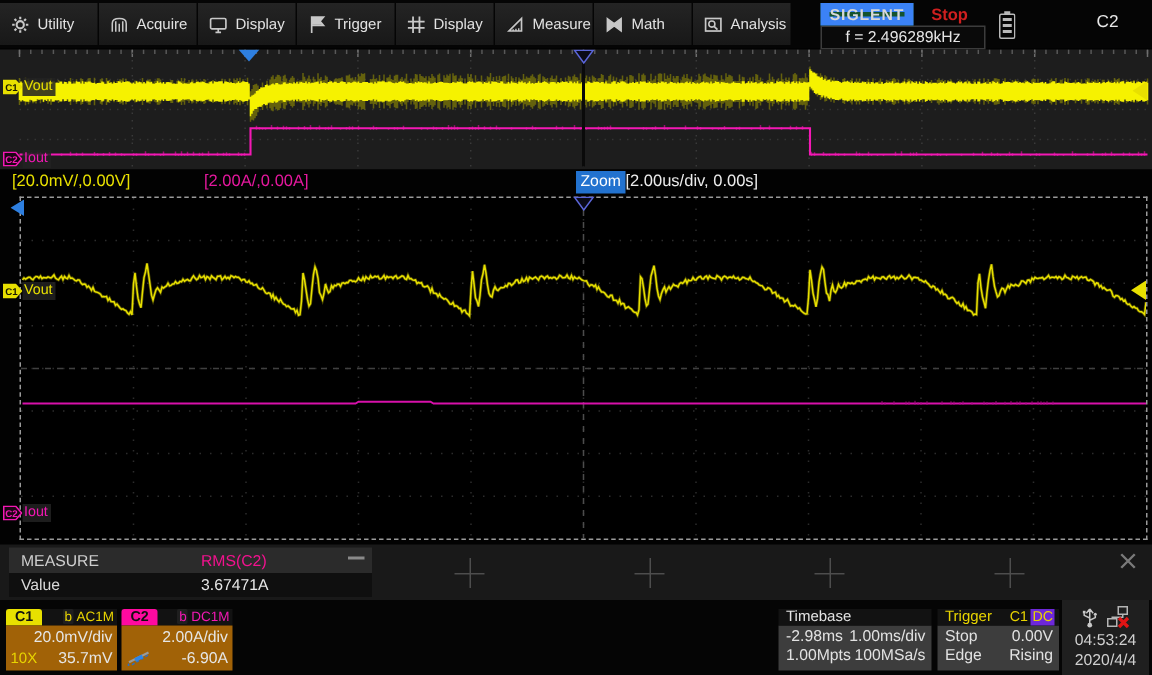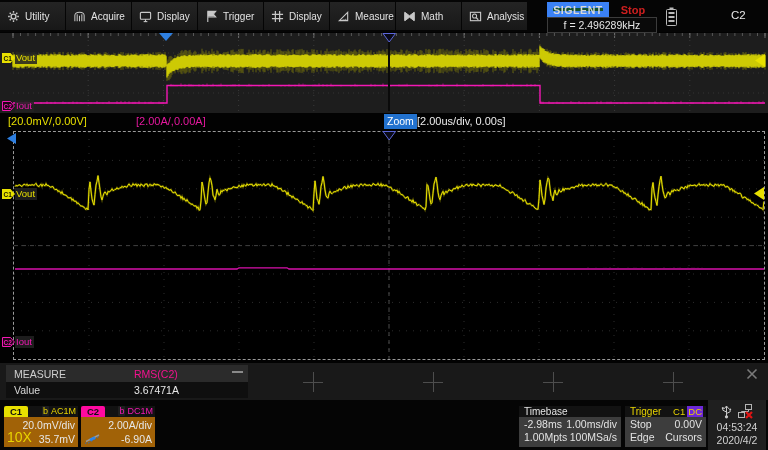--- a/index.html
+++ b/index.html
@@ -57,21 +57,21 @@
   .footer{position:absolute;left:0;top:400px;width:768px;height:50px;background:#050505;}
   .blk{position:absolute;top:6px;height:41px;}
   .chblk{width:74px;}
   .ch-head{position:relative;height:11px;background:#121212;}
   .ch-badge{position:absolute;left:0;top:0;width:24px;height:11px;border-radius:2px 2px 0 0;
     font-size:9.5px;font-weight:bold;color:#101010;text-align:center;line-height:11px;}
   .ch-cpl{position:absolute;right:2px;top:0;font-size:9px;line-height:11px;margin-left:34px;}
   .ch-cpl .bwl{background:#1f1f1f;padding:0 1px;margin-right:2px;border-radius:1px;}
   .ch-body{position:relative;height:30px;background:#a16207;color:#e6e6e6;font-size:10.5px;}
   .ch-scale{position:absolute;right:3px;top:2px;}
-  .ch-probe{position:absolute;left:3px;bottom:2px;font-size:14px;color:#e8d400;margin-top:40px;}
+  .ch-probe{position:absolute;left:3px;bottom:2px;font-size:10px;color:#e8d400;margin-top:40px;}
   .ch-off{position:absolute;right:3px;bottom:2px;}
   .probe-ic{position:absolute;left:3px;bottom:3px;}
   .tbblk{left:519px;width:102px;}
   .trblk{left:625px;width:81px;}
   .info-head{height:11px;background:#121212;font-size:10px;color:#e4e4e4;line-height:11px;padding-left:5px;position:relative;}
   .info-body{height:30px;background:#3d3d3d;color:#e2e2e2;font-size:10.5px;}
   .info-row{display:flex;justify-content:space-between;padding:1px 4px 0 5px;}
   .trig-src{position:absolute;right:3px;top:0;color:#e8d400;font-size:9.5px;}
   .trig-src .dc{background:#6d28d9;padding:0 1px;margin-left:2px;}
   .trhead{color:#e8d400;}
@@ -296,37 +296,37 @@
       <div class="info-head trhead"><span>Trigger</span>
         <span class="trig-src"><span>C1</span><span class="dc">DC</span></span>
       </div>
       <div class="info-body">
         <div class="info-row">
             <span>Stop</span>
             <span>0.00V</span>
           </div>
         <div class="info-row">
             <span>Edge</span>
-            <span>Cursors</span>
+            <span>Rising</span>
           </div>
       </div>
     </div>
   </div>
   <div class="dtblk">
     <div class="dt-icons">
       <svg width="11" height="15" viewBox="0 0 11 15">
         <circle cx="5.5" cy="12.8" r="1.6" fill="#c9c9c9"></circle>
         <path d="M5.5,12 V2 M5.5,2 L3.2,4.8 M5.5,2 L7.8,4.8 M5.5,8 L1.8,6.2 V4.8 M5.5,9.5 L9.2,7.7 V6.4" stroke="#c9c9c9" stroke-width="1" fill="none"></path>
         <rect x="0.9" y="3.2" width="1.8" height="1.8" fill="#c9c9c9"></rect>
         <circle cx="9.2" cy="5.5" r="1" fill="#c9c9c9"></circle>
       </svg>
       <svg width="16" height="15" viewBox="0 0 16 15">
         <rect x="8.5" y="0.5" width="6" height="5" fill="none" stroke="#b5b5b5"></rect>
         <rect x="1.5" y="8.5" width="6" height="5" fill="none" stroke="#b5b5b5"></rect>
         <path d="M11.5,5.5 V7.5 H4.5 V8.5" stroke="#b5b5b5" fill="none"></path>
         <path d="M9,8 L15,14 M15,8 L9,14" stroke="#e01414" stroke-width="2.2"></path>
       </svg>
     </div>
     <div class="dt-time">04:53:24</div>
-    <div class="dt-date">2020/4/2</div>
+    <div class="dt-date">2020/4/4</div>
   </div>
 
 </div>
 
 </body></html>

